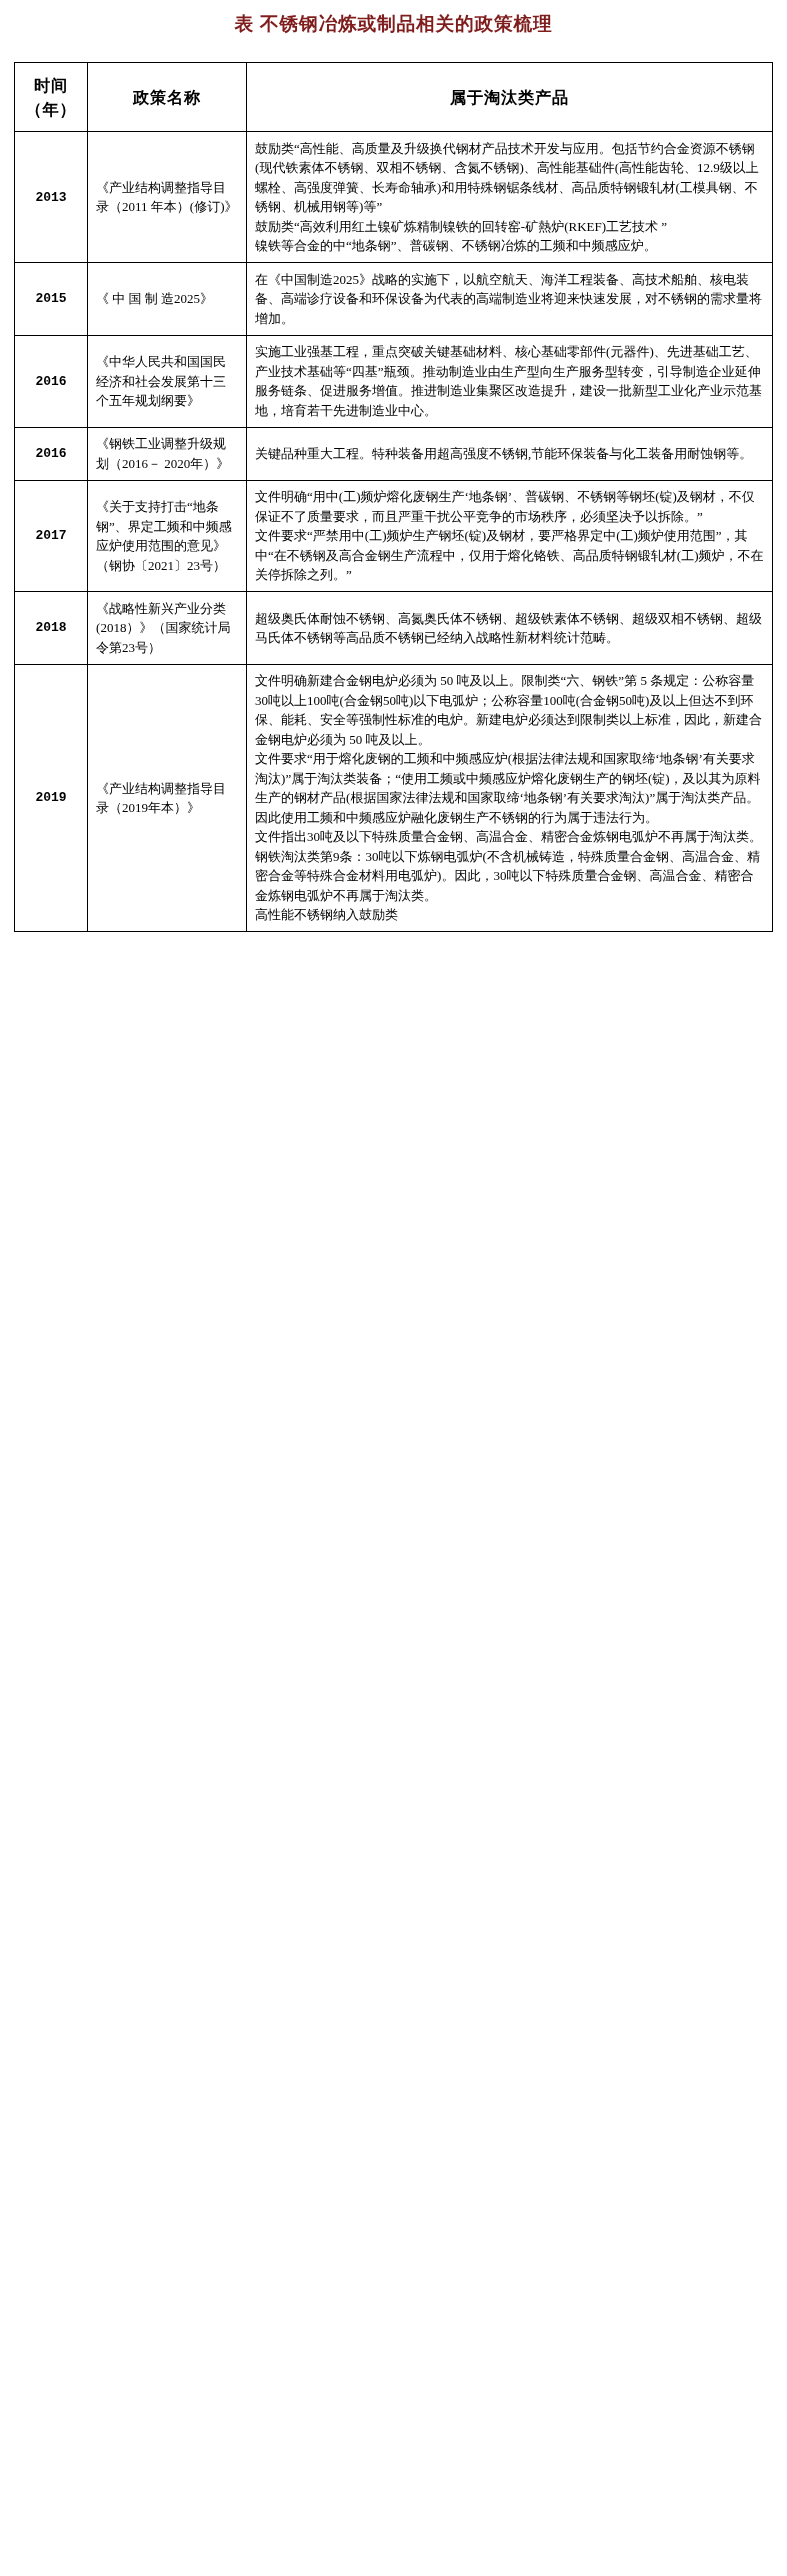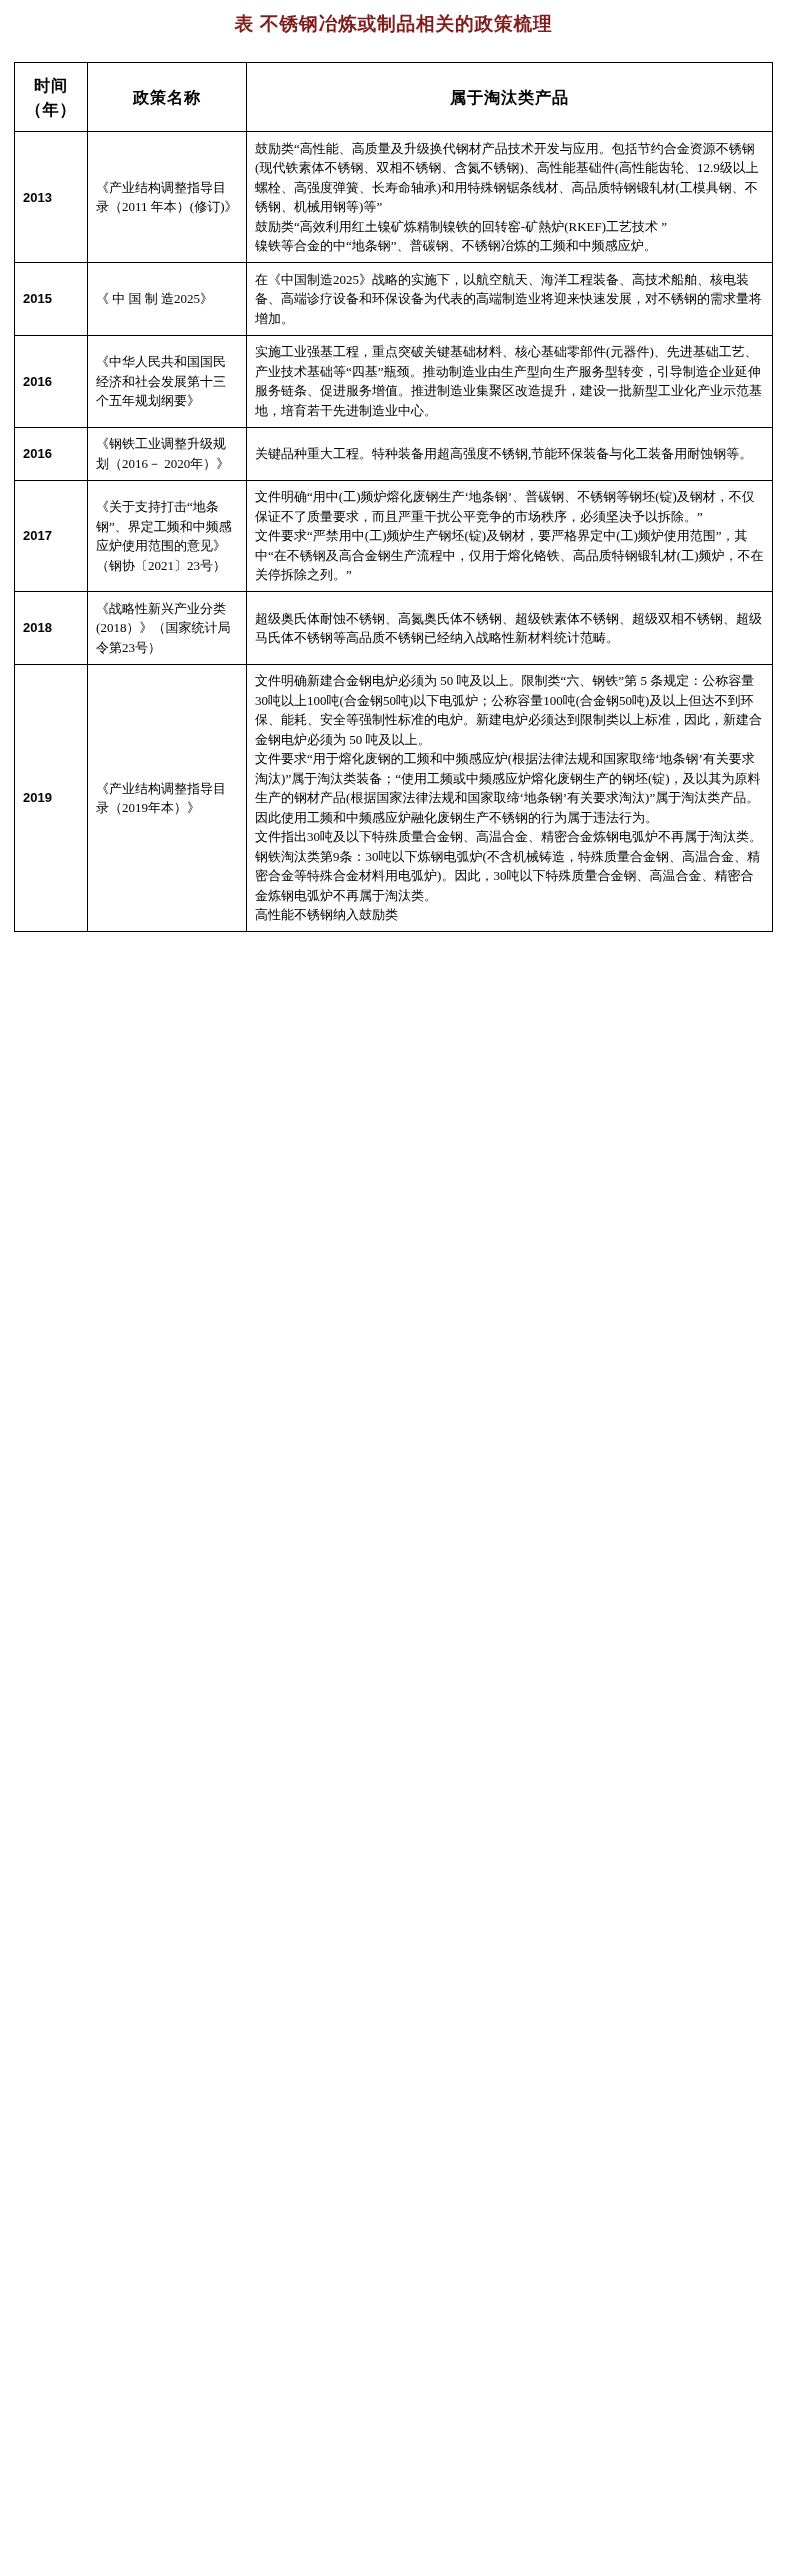--- a/index.html
+++ b/index.html
@@ -46,21 +46,22 @@
   }
   table.policy thead th {
     font-family: "Liberation Sans", "DejaVu Sans", sans-serif;
     font-weight: bold;
     text-align: center;
     font-size: 16.2px;
     padding: 9.7px 4.9px;
     letter-spacing: 0.8px;
   }
   td.year {
-    font-family: Liberation Sans, sans-serif;
+    text-align: center;
+    font-family: Liberation Mono, monospace;
     font-weight: bold;
     font-size: 17px;
     white-space: nowrap;
   }
   td.name {
     text-align: left;
     font-size: 15.4px;
     line-height: 1.55;
     letter-spacing: 0px;
   }

